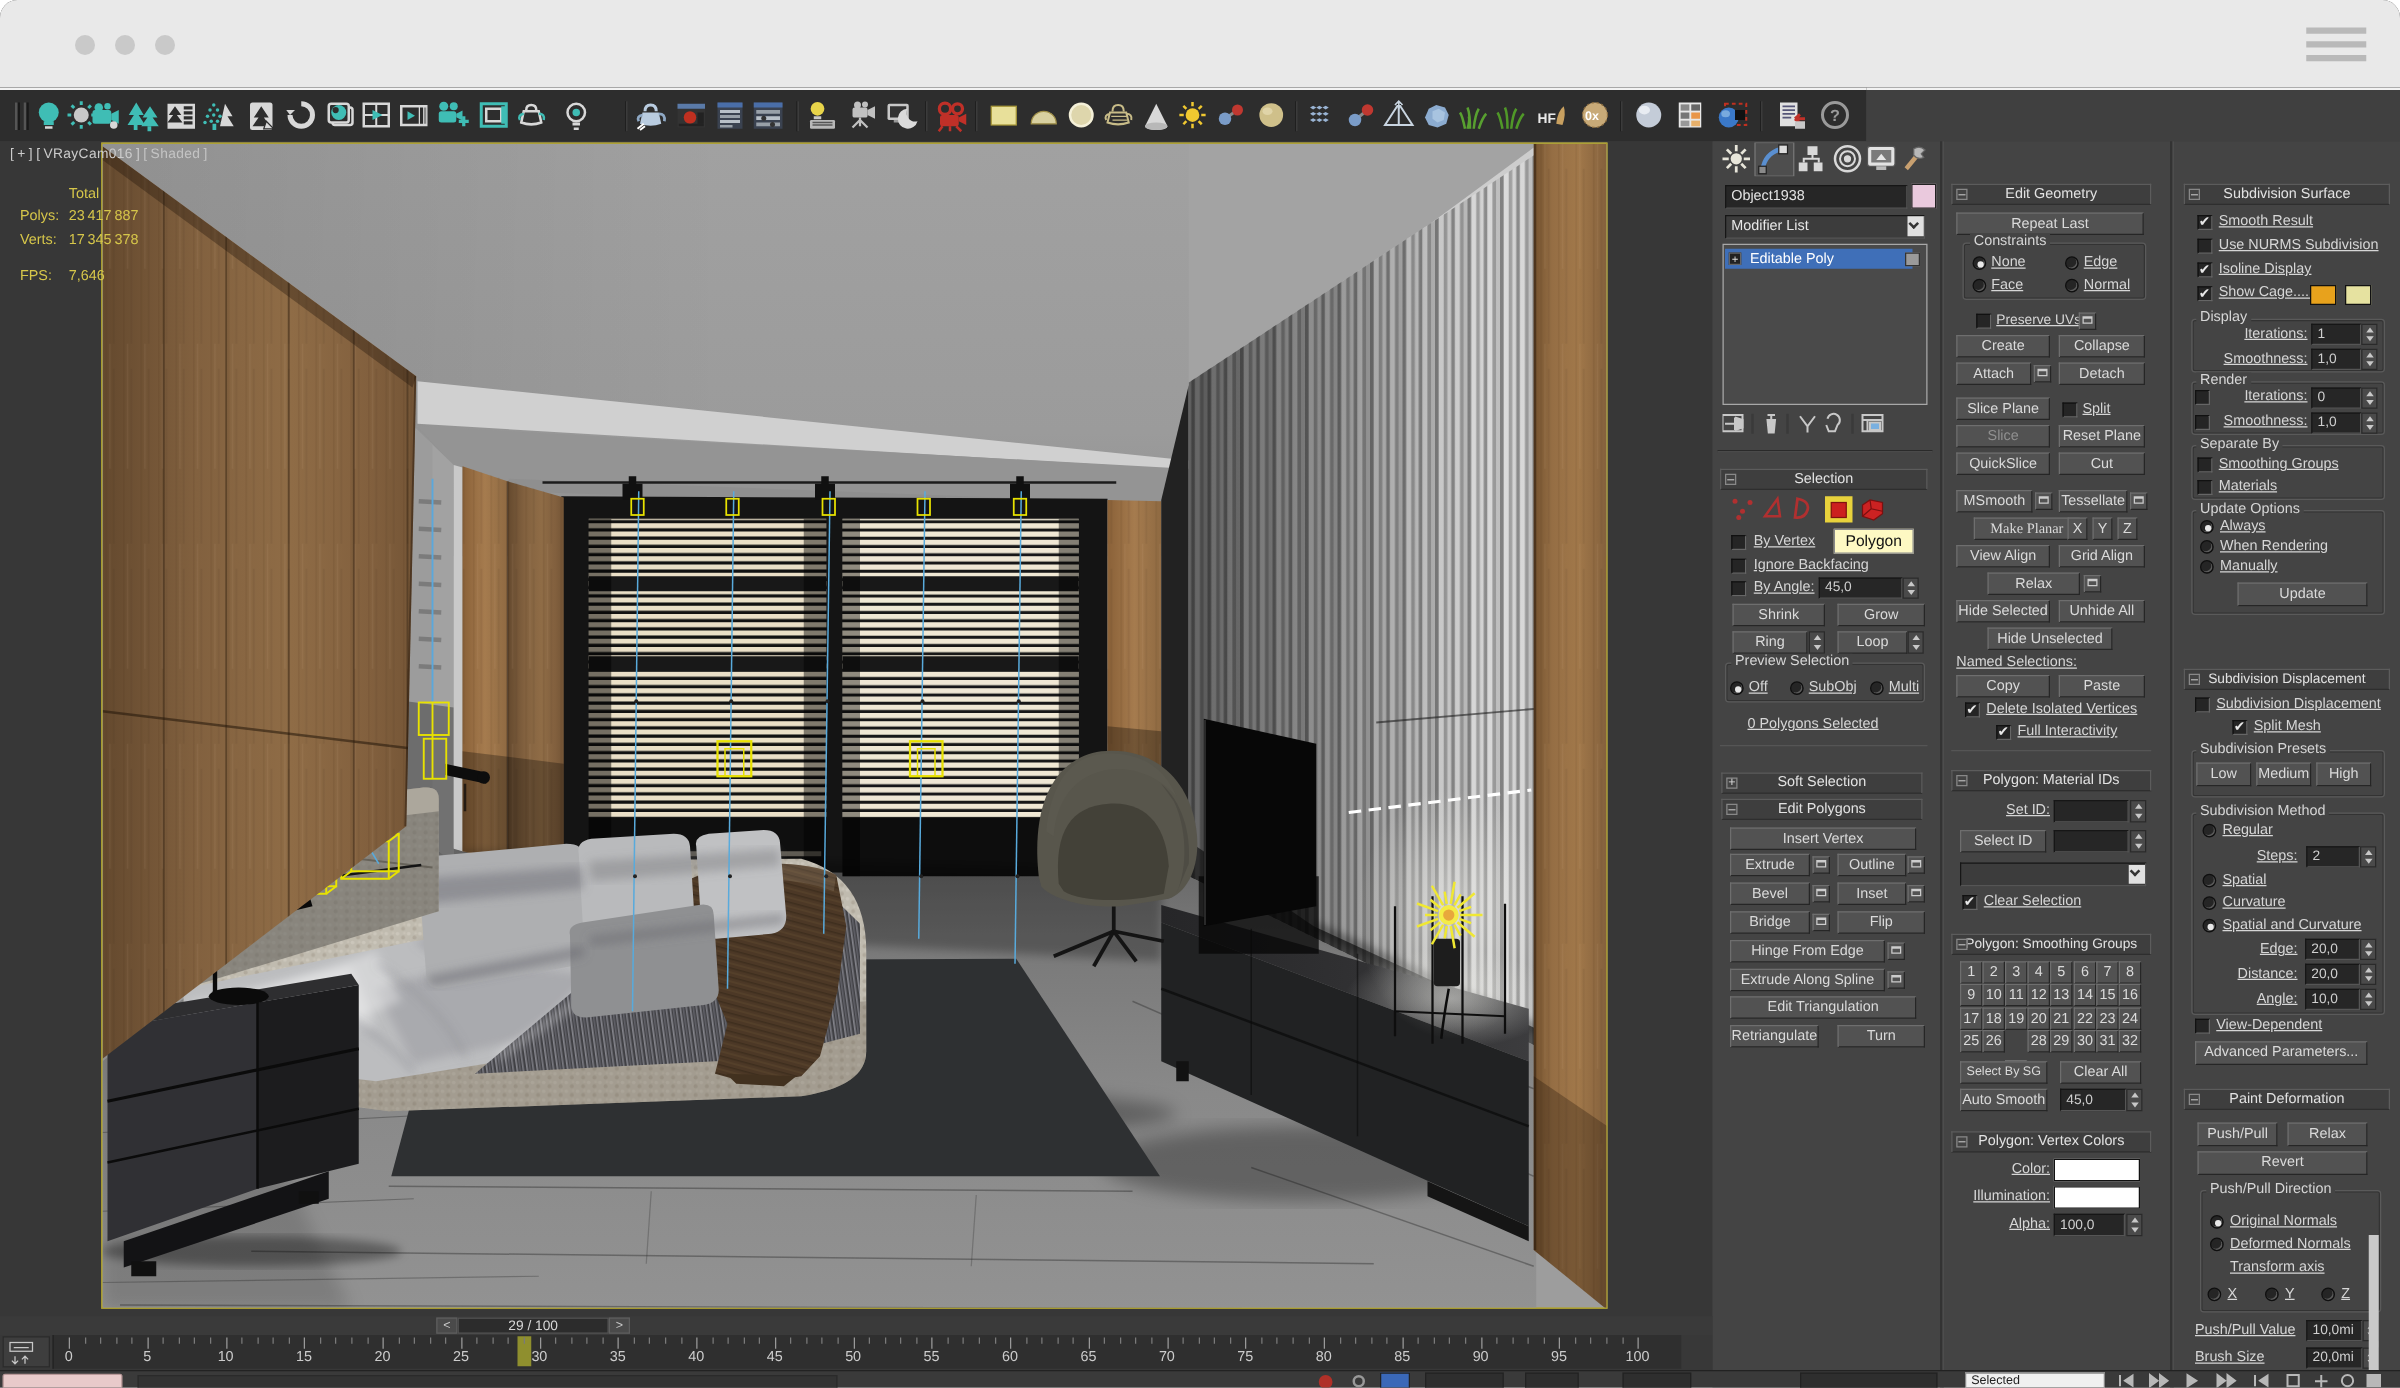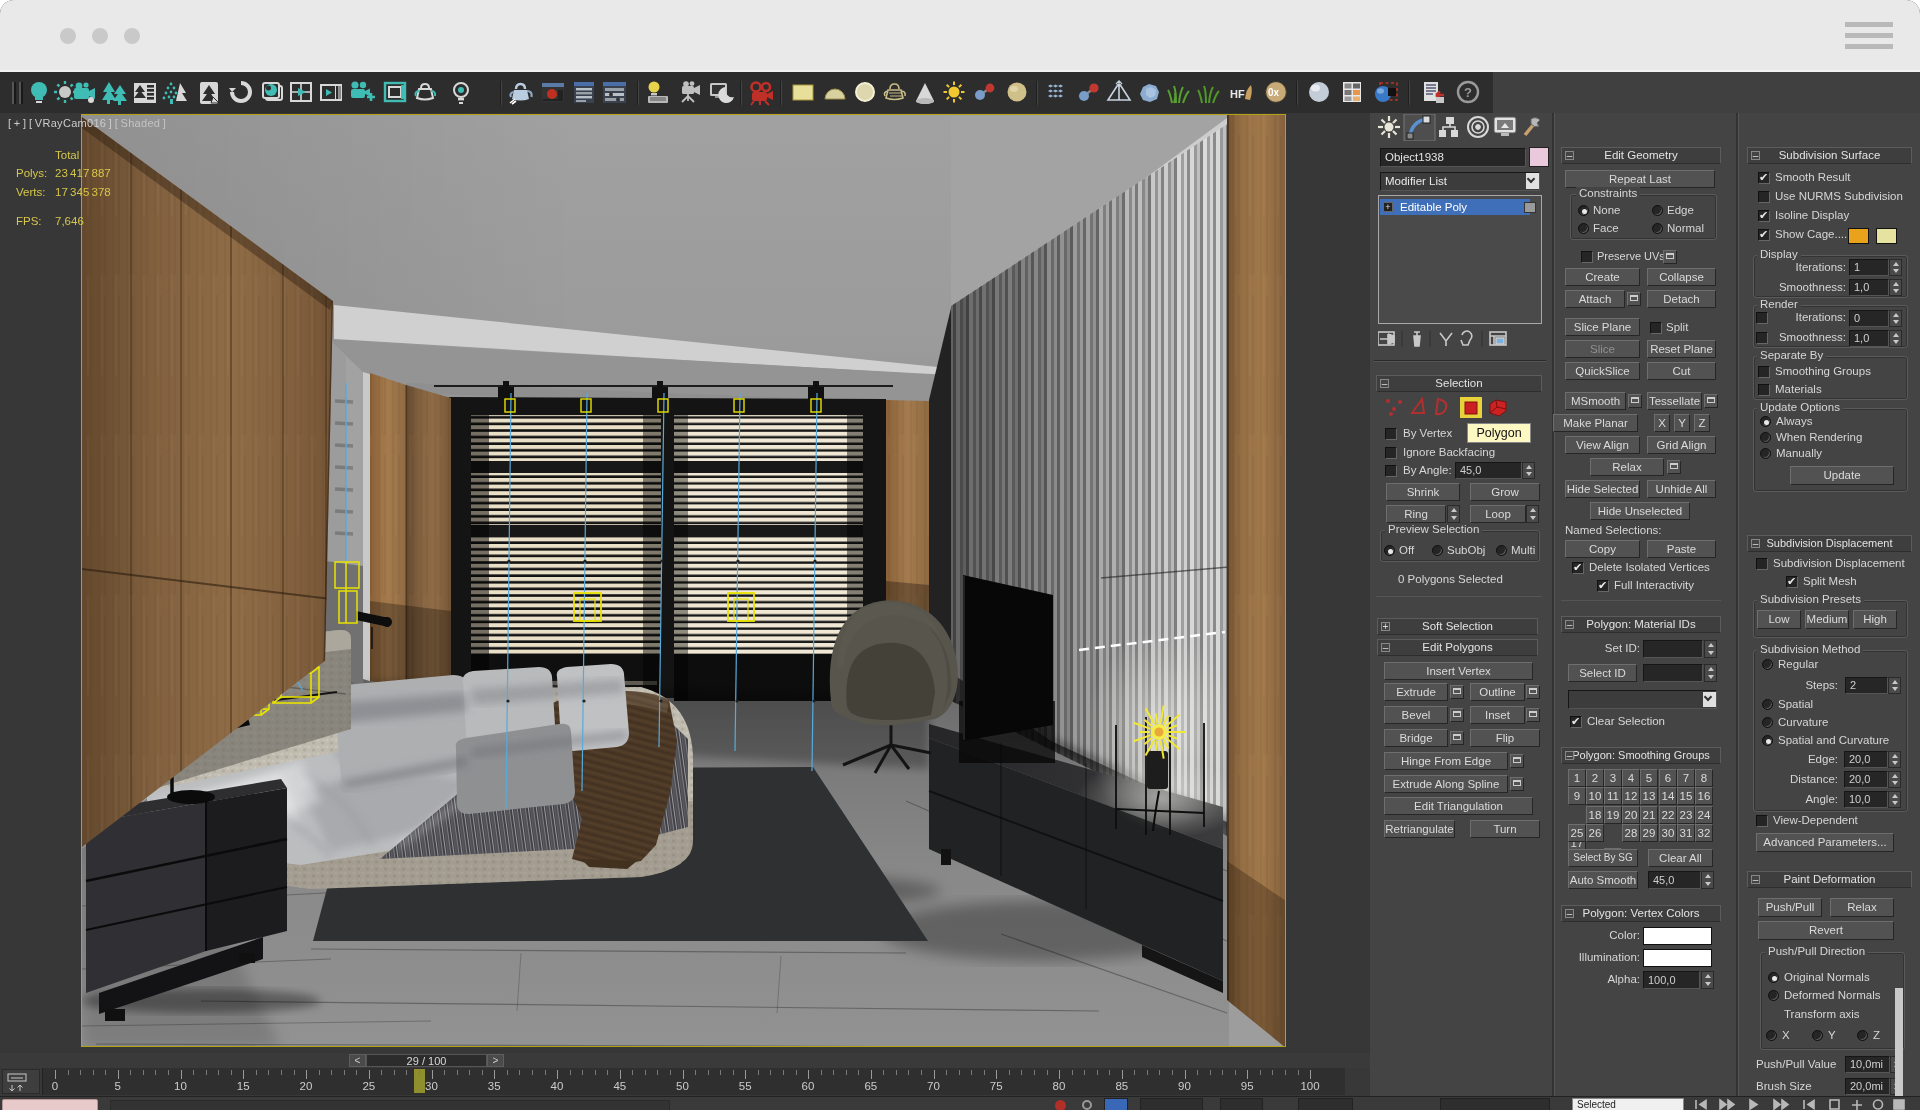--- a/index.html
+++ b/index.html
@@ -18,21 +18,21 @@
   
   #vpzone { position:absolute; left:0; top:113px; width:1370px; height:940px; background:#373737; }
   #camera { position:absolute; left:81px; top:1px; width:1205px; height:933px; border:1px solid #b3a213; background:#9d9d9d; overflow:hidden; }
   #stats { position:absolute; left:4px; top:3px; color:#d6c64a; font-size:11.5px; }
   #stats div { white-space:nowrap; }
   #vplabel { position:absolute; left:8px; top:4px; color:#cccccc; font-size:11px; white-space:nowrap; letter-spacing:.3px; }
   #sharebox { position:absolute; left:827px; top:461px; width:264px; height:46px; background:#fff; box-shadow:0 1px 3px rgba(0,0,0,.3); font-size:15px; color:#3c4043; line-height:46px; text-align:center; white-space:nowrap; }
   
   
   #cmdpanel { position:absolute; left:1370px; top:113px; width:550px; height:997px; background:#444444; }
-  .lbl { position:absolute; color:#d6d6d6; font-size:11.5px; white-space:nowrap; }
+  .lbl { position:absolute; color:#d6d6d6; font-size:11.5px; white-space:nowrap;text-decoration:underline; }
   .ro { position:absolute; height:17px; background:#3e3e3e; border:1px solid #5c5c5c; border-bottom-color:#2e2e2e; color:#e2e2e2; font-size:11.5px; text-align:center; line-height:15px; white-space:nowrap; }
   .ro i { position:absolute; left:3px; top:3px; width:9px; height:9px; border:1px solid #888; font-style:normal; line-height:7px; font-size:10px; color:#ddd; text-align:center; background:#444; }
   .btn { position:absolute; background:#525252; border:1px solid; border-color:#6e6e6e #262626 #262626 #6e6e6e; color:#dadada; font-size:11.5px; text-align:center; white-space:nowrap; overflow:hidden; }
   .fld { position:absolute; background:#262626; border:1px solid #161616; border-right-color:#555; border-bottom-color:#555; color:#cfcfcf; font-size:11px; padding-left:4px; overflow:hidden; white-space:nowrap; }
   .spn { position:absolute; width:13px; background:#4a4a4a; border:1px solid #2a2a2a; }
   .spn:before, .spn:after { content:""; position:absolute; left:2.5px; border-left:3.5px solid transparent; border-right:3.5px solid transparent; }
   .spn:before { top:2px; border-bottom:4px solid #c8c8c8; }
   .spn:after { bottom:2px; border-top:4px solid #c8c8c8; }
   .chk { position:absolute; width:12px; height:12px; background:#252525; border:1px solid #111; border-right-color:#666; border-bottom-color:#666; }
   .chk.c:before { content:"\2714"; position:absolute; left:0px; top:-2px; font-size:11px; color:#e8e8e8; }
@@ -888,21 +888,21 @@
 <div class="btn" style="left:195px;top:249px;width:75px;height:18px;line-height:16px;">QuickSlice</div>
 <div class="btn" style="left:277px;top:249px;width:69px;height:18px;line-height:16px;">Cut</div>
 <div class="btn" style="left:195px;top:279px;width:61px;height:18px;line-height:16px;">MSmooth</div>
 <div class="btn" style="left:258px;top:281px;width:14px;height:14px">
         <span style="position:absolute;left:2px;top:2px;width:8px;height:6px;border:1px solid #ccc;border-top-width:2px"></span>
       </div>
 <div class="btn" style="left:277px;top:279px;width:55px;height:18px;line-height:16px;">Tessellate</div>
 <div class="btn" style="left:334px;top:281px;width:14px;height:14px">
         <span style="position:absolute;left:2px;top:2px;width:8px;height:6px;border:1px solid #ccc;border-top-width:2px"></span>
       </div>
-<div class="btn" style="left:183px;top:301px;width:85px;height:18px;line-height:16px;">Make Planar</div>
+<div class="btn" style="left:209px;top:301px;width:85px;height:18px;line-height:16px;font-family:Liberation Serif, serif;">Make Planar</div>
 <div class="btn" style="left:284px;top:301px;width:16px;height:18px;line-height:16px;">X</div>
 <div class="btn" style="left:304px;top:301px;width:16px;height:18px;line-height:16px;">Y</div>
 <div class="btn" style="left:324px;top:301px;width:16px;height:18px;line-height:16px;">Z</div>
 <div class="btn" style="left:195px;top:323px;width:75px;height:18px;line-height:16px;">View Align</div>
 <div class="btn" style="left:277px;top:323px;width:69px;height:18px;line-height:16px;">Grid Align</div>
 <div class="btn" style="left:220px;top:345px;width:74px;height:18px;line-height:16px;">Relax</div>
 <div class="btn" style="left:297px;top:347px;width:14px;height:14px">
         <span style="position:absolute;left:2px;top:2px;width:8px;height:6px;border:1px solid #ccc;border-top-width:2px"></span>
       </div>
 <div class="btn" style="left:195px;top:367px;width:75px;height:18px;line-height:16px;">Hide Selected</div>
@@ -939,21 +939,21 @@
 <div class="btn" style="left:307px;top:656px;width:18px;height:18px;line-height:16px;">7</div>
 <div class="btn" style="left:325px;top:656px;width:18px;height:18px;line-height:16px;">8</div>
 <div class="btn" style="left:198px;top:674px;width:18px;height:18px;line-height:16px;">9</div>
 <div class="btn" style="left:216px;top:674px;width:18px;height:18px;line-height:16px;">10</div>
 <div class="btn" style="left:234px;top:674px;width:18px;height:18px;line-height:16px;">11</div>
 <div class="btn" style="left:252px;top:674px;width:18px;height:18px;line-height:16px;">12</div>
 <div class="btn" style="left:270px;top:674px;width:18px;height:18px;line-height:16px;">13</div>
 <div class="btn" style="left:289px;top:674px;width:18px;height:18px;line-height:16px;">14</div>
 <div class="btn" style="left:307px;top:674px;width:18px;height:18px;line-height:16px;">15</div>
 <div class="btn" style="left:325px;top:674px;width:18px;height:18px;line-height:16px;">16</div>
-<div class="btn" style="left:198px;top:721px;width:18px;height:18px;line-height:16px;">17</div>
+<div class="btn" style="left:198px;top:693px;width:18px;height:18px;line-height:16px;">17</div>
 <div class="btn" style="left:216px;top:693px;width:18px;height:18px;line-height:16px;">18</div>
 <div class="btn" style="left:234px;top:693px;width:18px;height:18px;line-height:16px;">19</div>
 <div class="btn" style="left:252px;top:693px;width:18px;height:18px;line-height:16px;">20</div>
 <div class="btn" style="left:270px;top:693px;width:18px;height:18px;line-height:16px;">21</div>
 <div class="btn" style="left:289px;top:693px;width:18px;height:18px;line-height:16px;">22</div>
 <div class="btn" style="left:307px;top:693px;width:18px;height:18px;line-height:16px;">23</div>
 <div class="btn" style="left:325px;top:693px;width:18px;height:18px;line-height:16px;">24</div>
 <div class="btn" style="left:198px;top:711px;width:18px;height:18px;line-height:16px;">25</div>
 <div class="btn" style="left:216px;top:711px;width:18px;height:18px;line-height:16px;">26</div>
 <div class="btn" style="left:234px;top:711px;width:18px;height:18px;line-height:16px;margin-top:24px;">27</div>

